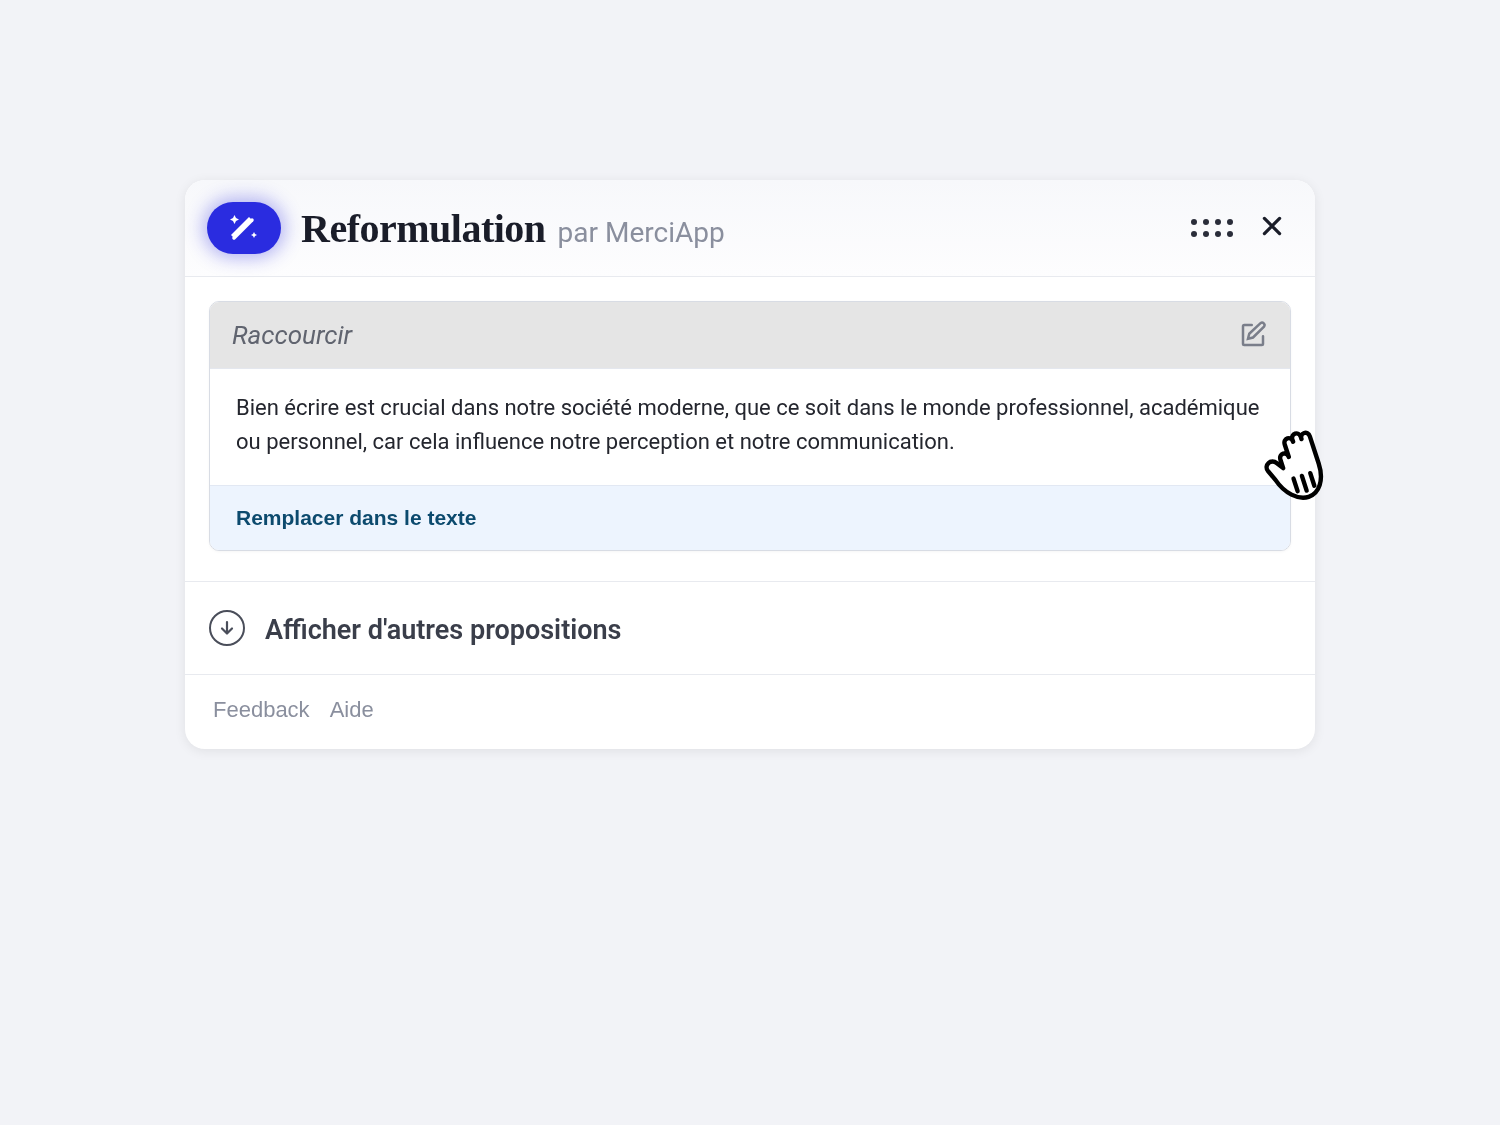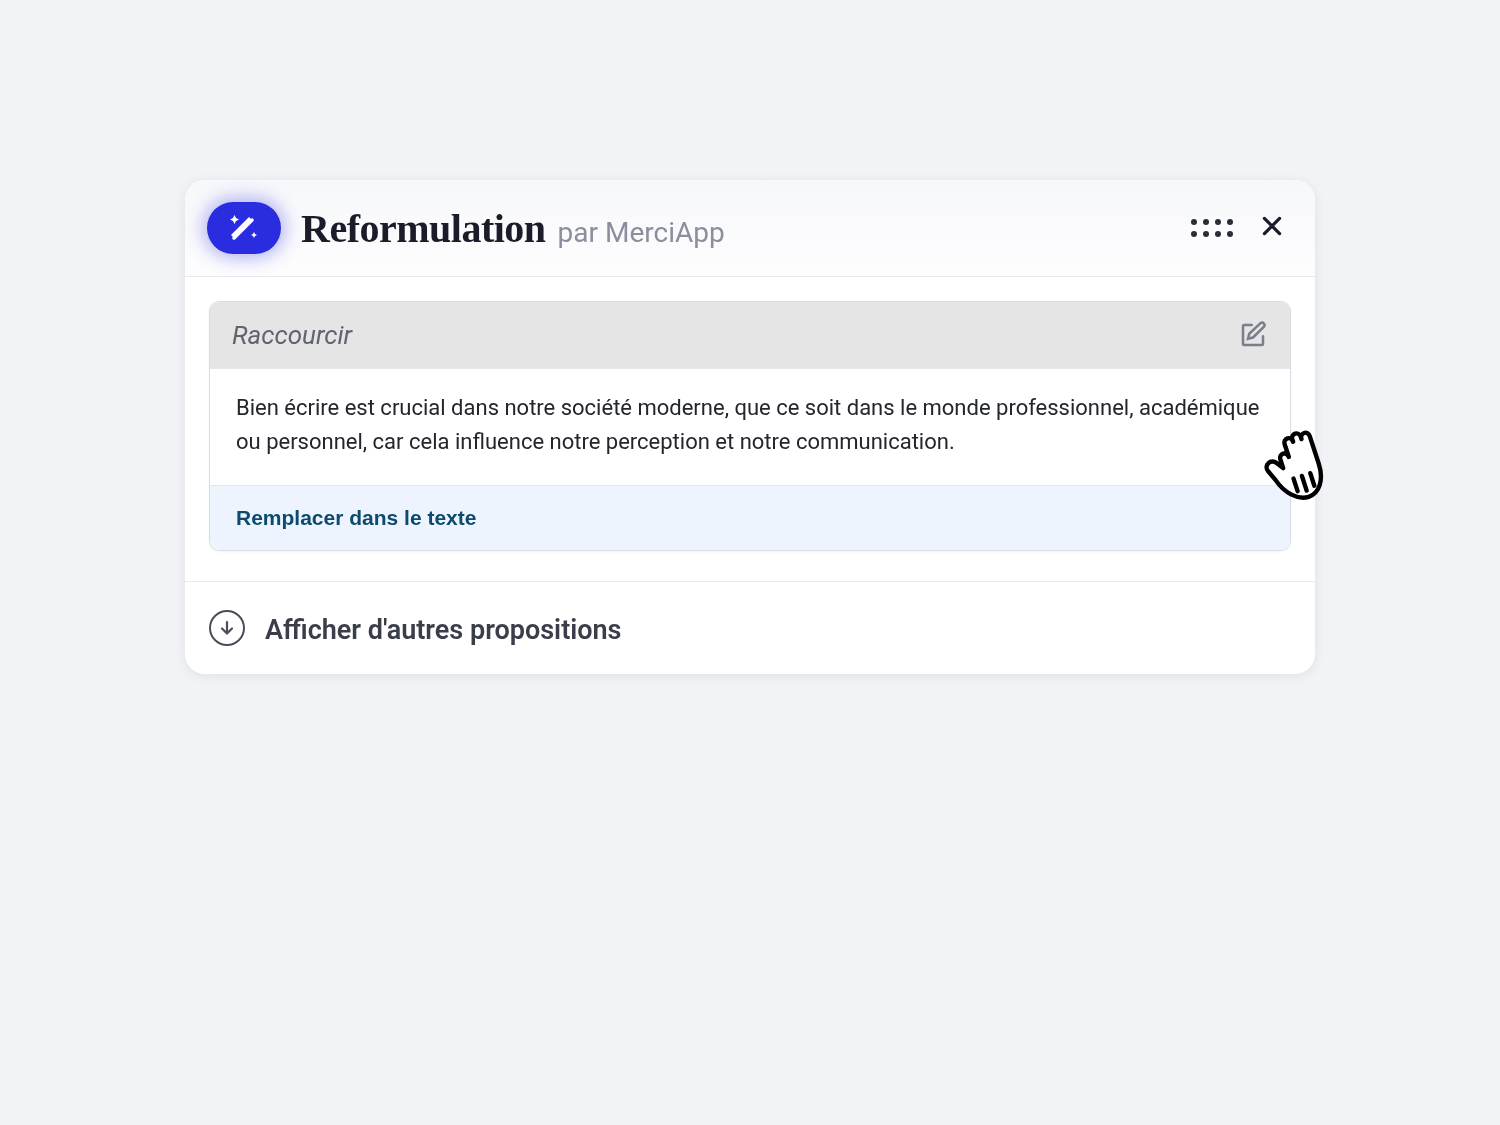--- a/index.html
+++ b/index.html
@@ -242,13 +242,17 @@
 
   <div class="more-row">
     <div class="arrow-circle">
       <svg width="18" height="18" viewBox="0 0 18 18" fill="none" stroke="#4a4e5a" stroke-width="2.2">
         <path d="M9 3 L9 14 M4 9.5 L9 14.5 L14 9.5" stroke-linecap="round" stroke-linejoin="round"></path>
       </svg>
     </div>
     <span class="more-label">Afficher d'autres propositions</span>
   </div>
 
+  <div class="footer">
+    <button class="footer-link">Feedback</button>
+    <button class="footer-link">Aide</button>
+  </div>
 </div>
 
 </body></html>

